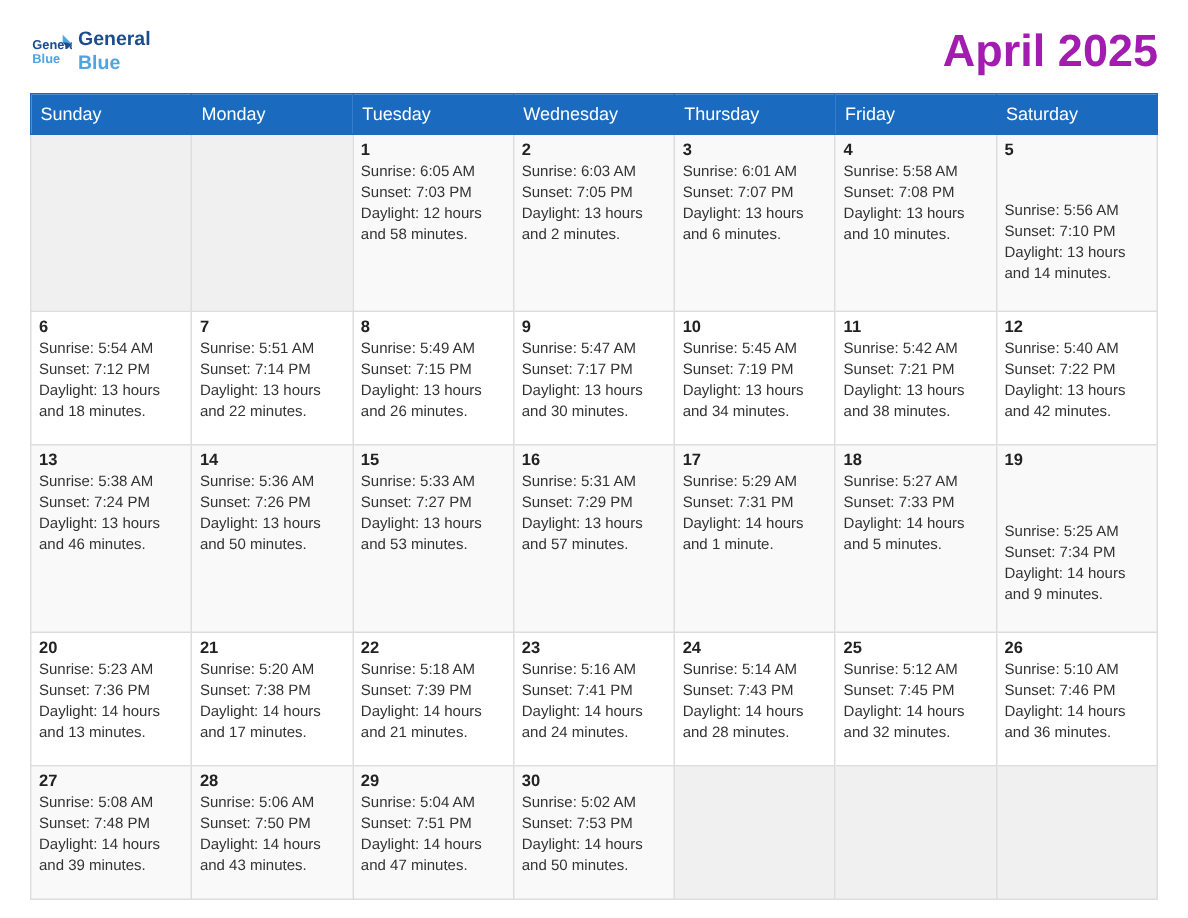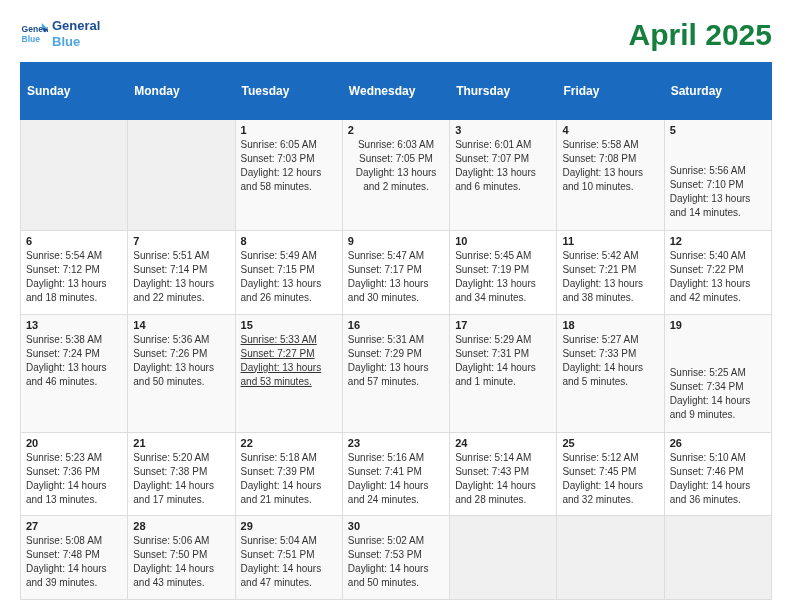--- a/index.html
+++ b/index.html
@@ -31,39 +31,39 @@
     .logo-icon {
       width: 28px;
       height: 28px;
     }
     .title-block {
       text-align: right;
     }
     .main-title {
       font-size: 30px;
       font-weight: bold;
-      color: #15803d;
+      color: #a21caf;
     }
     .subtitle {
       font-size: 14px;
       color: #444;
     }
     .calendar {
       flex: 1;
       border: 1px solid #ccc;
       border-collapse: collapse;
       width: 100%;
       table-layout: fixed;
     }
     .calendar th {
       background: #1a6bbf;
       color: #fff;
       font-size: 12px;
-      font-weight: bold;
-      padding: 21px 6px;
+      font-weight: normal;
+      padding: 6px 6px;
       text-align: left;
       border: 1px solid #1a6bbf;
     }
     .calendar td {
       vertical-align: top;
       padding: 4px 5px;
       border: 1px solid #ddd;
       font-size: 9.5px;
       color: #333;
       background: #fff;
@@ -131,21 +131,21 @@
           <td class="empty-cell"></td>
           <td>
             <span class="day-num">1</span>
             <div class="day-info" style="white-space: pre-line;">Sunrise: 6:05 AM
 Sunset: 7:03 PM
 Daylight: 12 hours
 and 58 minutes.</div>
           </td>
           <td>
             <span class="day-num">2</span>
-            <div class="day-info" style="white-space: pre-line; text-align: center;">Sunrise: 6:03 AM
+            <div class="day-info" style="white-space: pre-line;">Sunrise: 6:03 AM
 Sunset: 7:05 PM
 Daylight: 13 hours
 and 2 minutes.</div>
           </td>
           <td>
             <span class="day-num">3</span>
             <div class="day-info" style="white-space: pre-line;">Sunrise: 6:01 AM
 Sunset: 7:07 PM
 Daylight: 13 hours
 and 6 minutes.</div>
@@ -226,21 +226,21 @@
           </td>
           <td>
             <span class="day-num">14</span>
             <div class="day-info" style="white-space: pre-line;">Sunrise: 5:36 AM
 Sunset: 7:26 PM
 Daylight: 13 hours
 and 50 minutes.</div>
           </td>
           <td>
             <span class="day-num">15</span>
-            <div class="day-info" style="white-space: pre-line; text-decoration: underline;">Sunrise: 5:33 AM
+            <div class="day-info" style="white-space: pre-line;">Sunrise: 5:33 AM
 Sunset: 7:27 PM
 Daylight: 13 hours
 and 53 minutes.</div>
           </td>
           <td>
             <span class="day-num">16</span>
             <div class="day-info" style="white-space: pre-line;">Sunrise: 5:31 AM
 Sunset: 7:29 PM
 Daylight: 13 hours
 and 57 minutes.</div>

